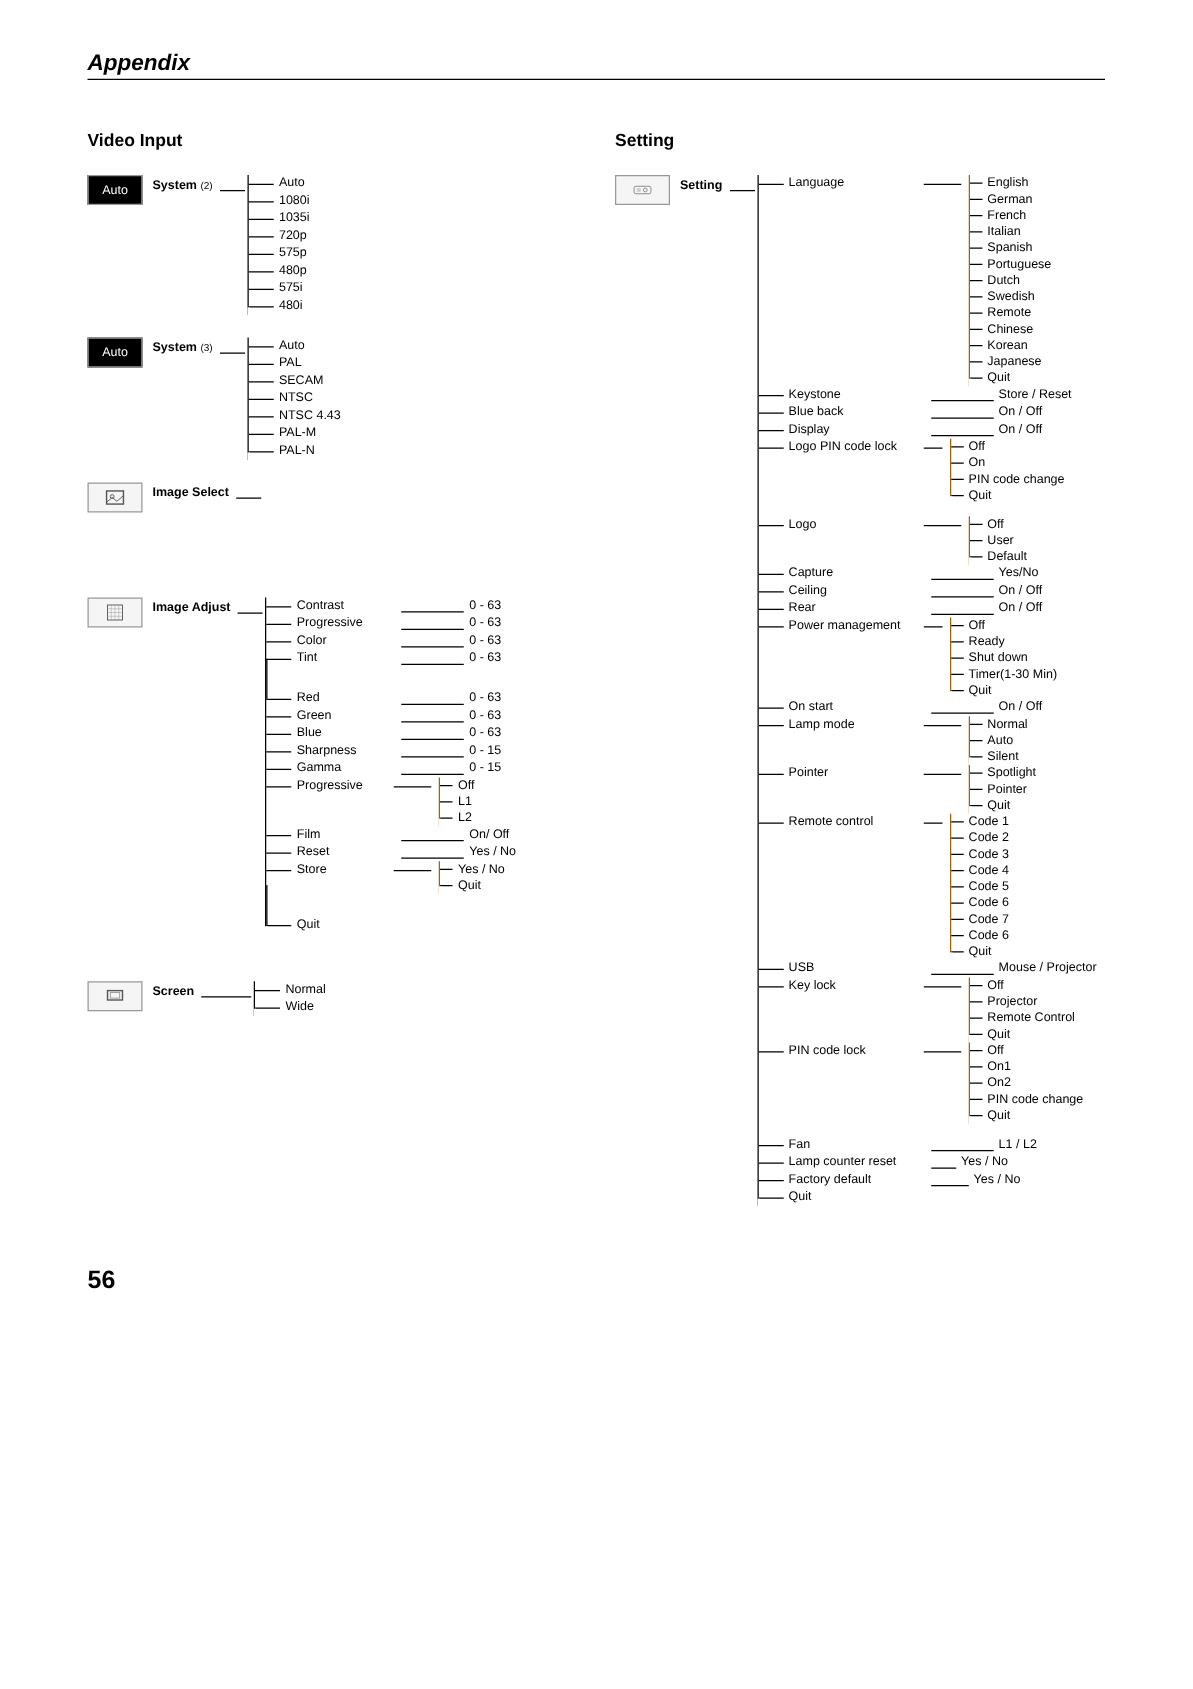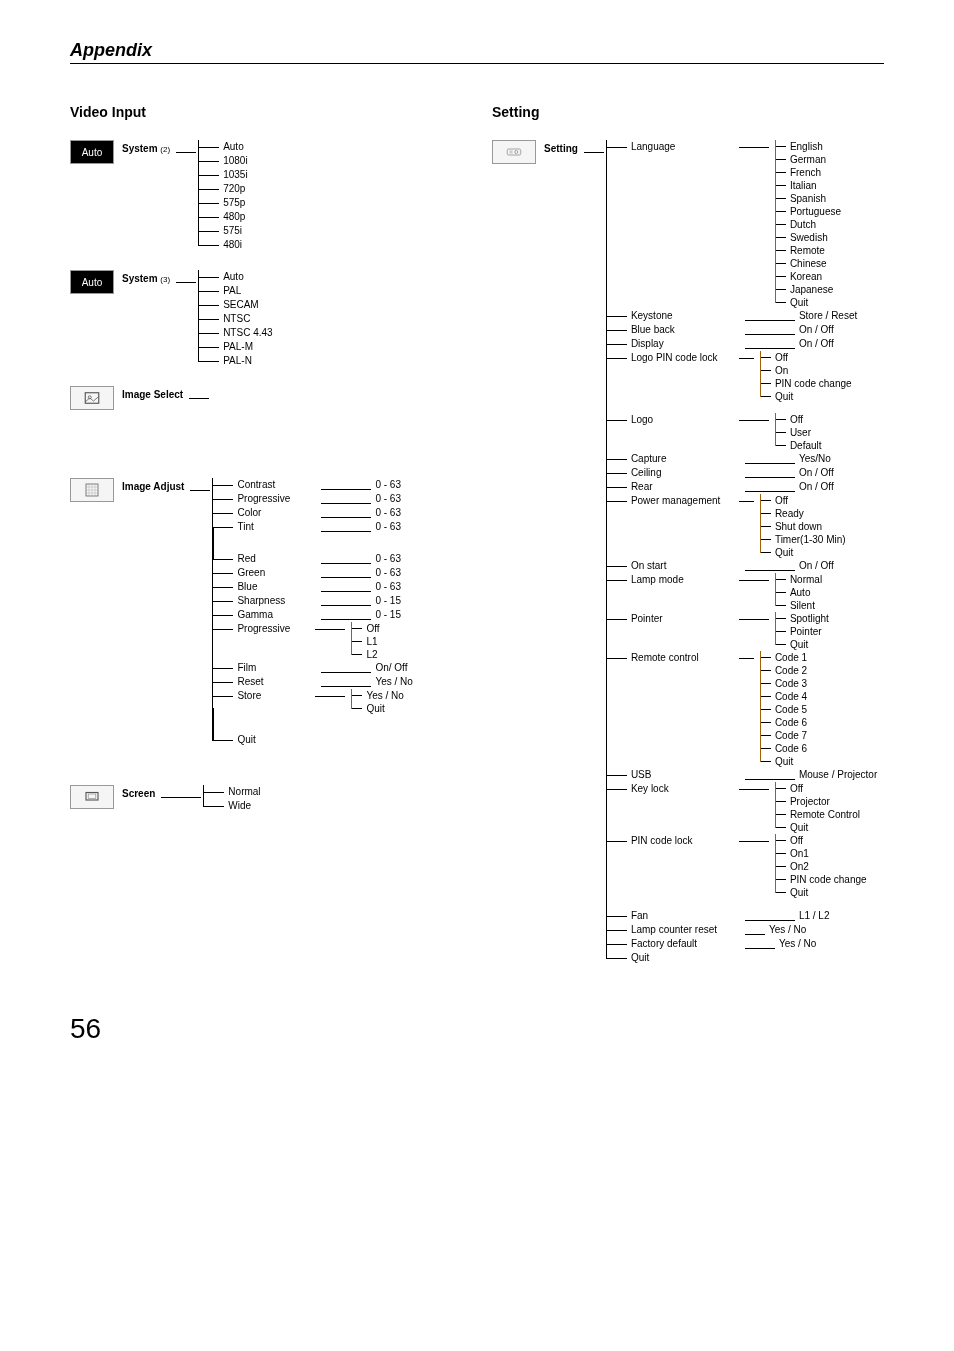--- a/index.html
+++ b/index.html
@@ -17,22 +17,22 @@
     font-weight: bold;
     font-style: italic;
     margin-bottom: 2px;
   }
   .header-rule {
     border: none;
     border-top: 1.5px solid #000;
     margin: 0 0 40px 0;
   }
   .page-number {
-    font-size: 28px;
-    font-weight: normal;
+    font-size: 20px;
+    font-weight: bold;
     margin-top: 30px;
   }
   .columns {
     display: flex;
     gap: 30px;
     align-items: flex-start;
   }
   .col {
     flex: 1;
     position: relative;

